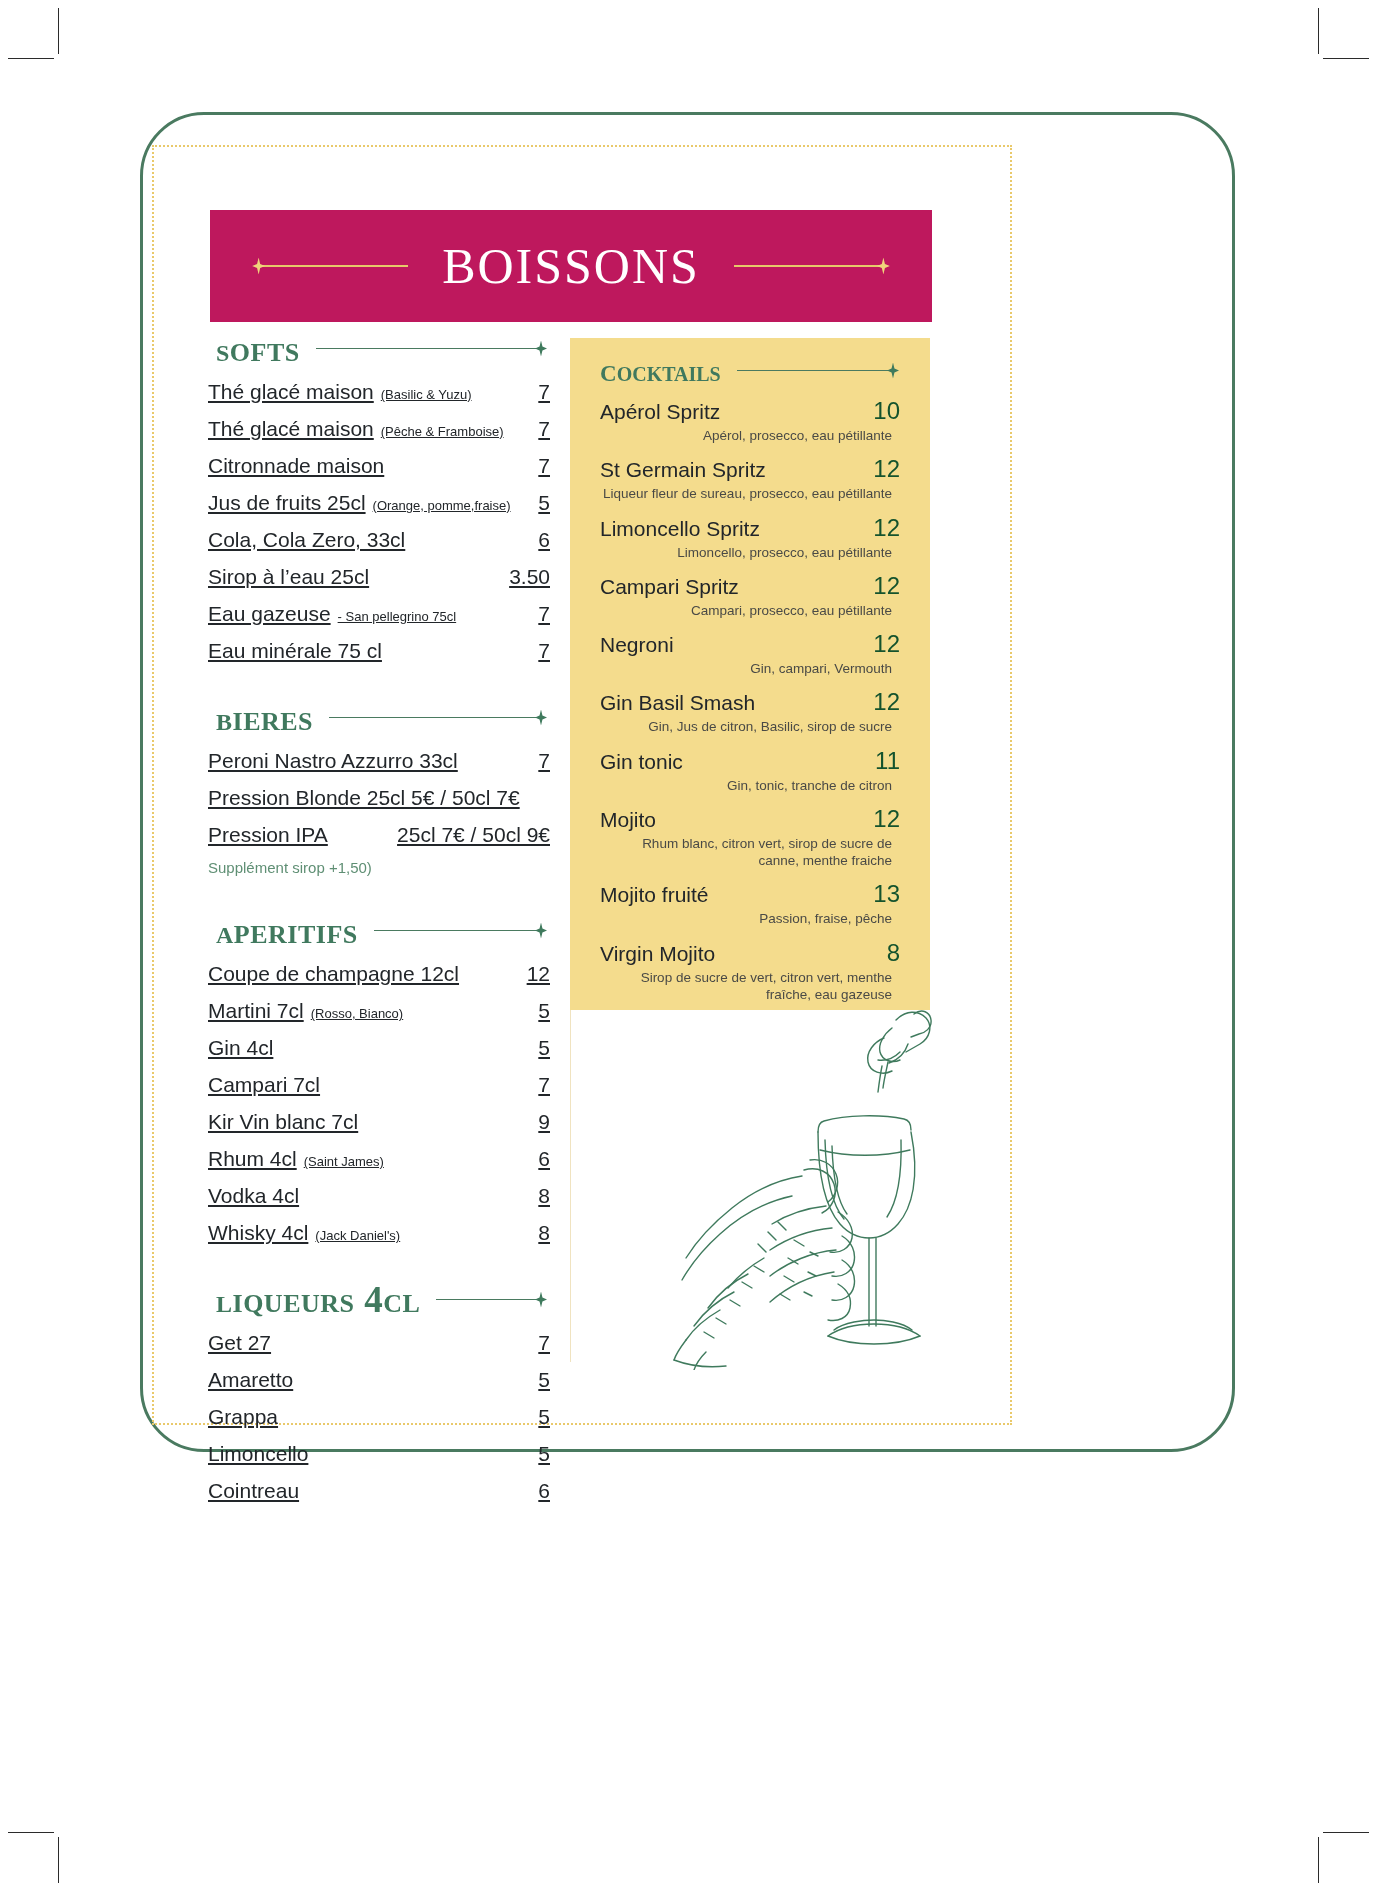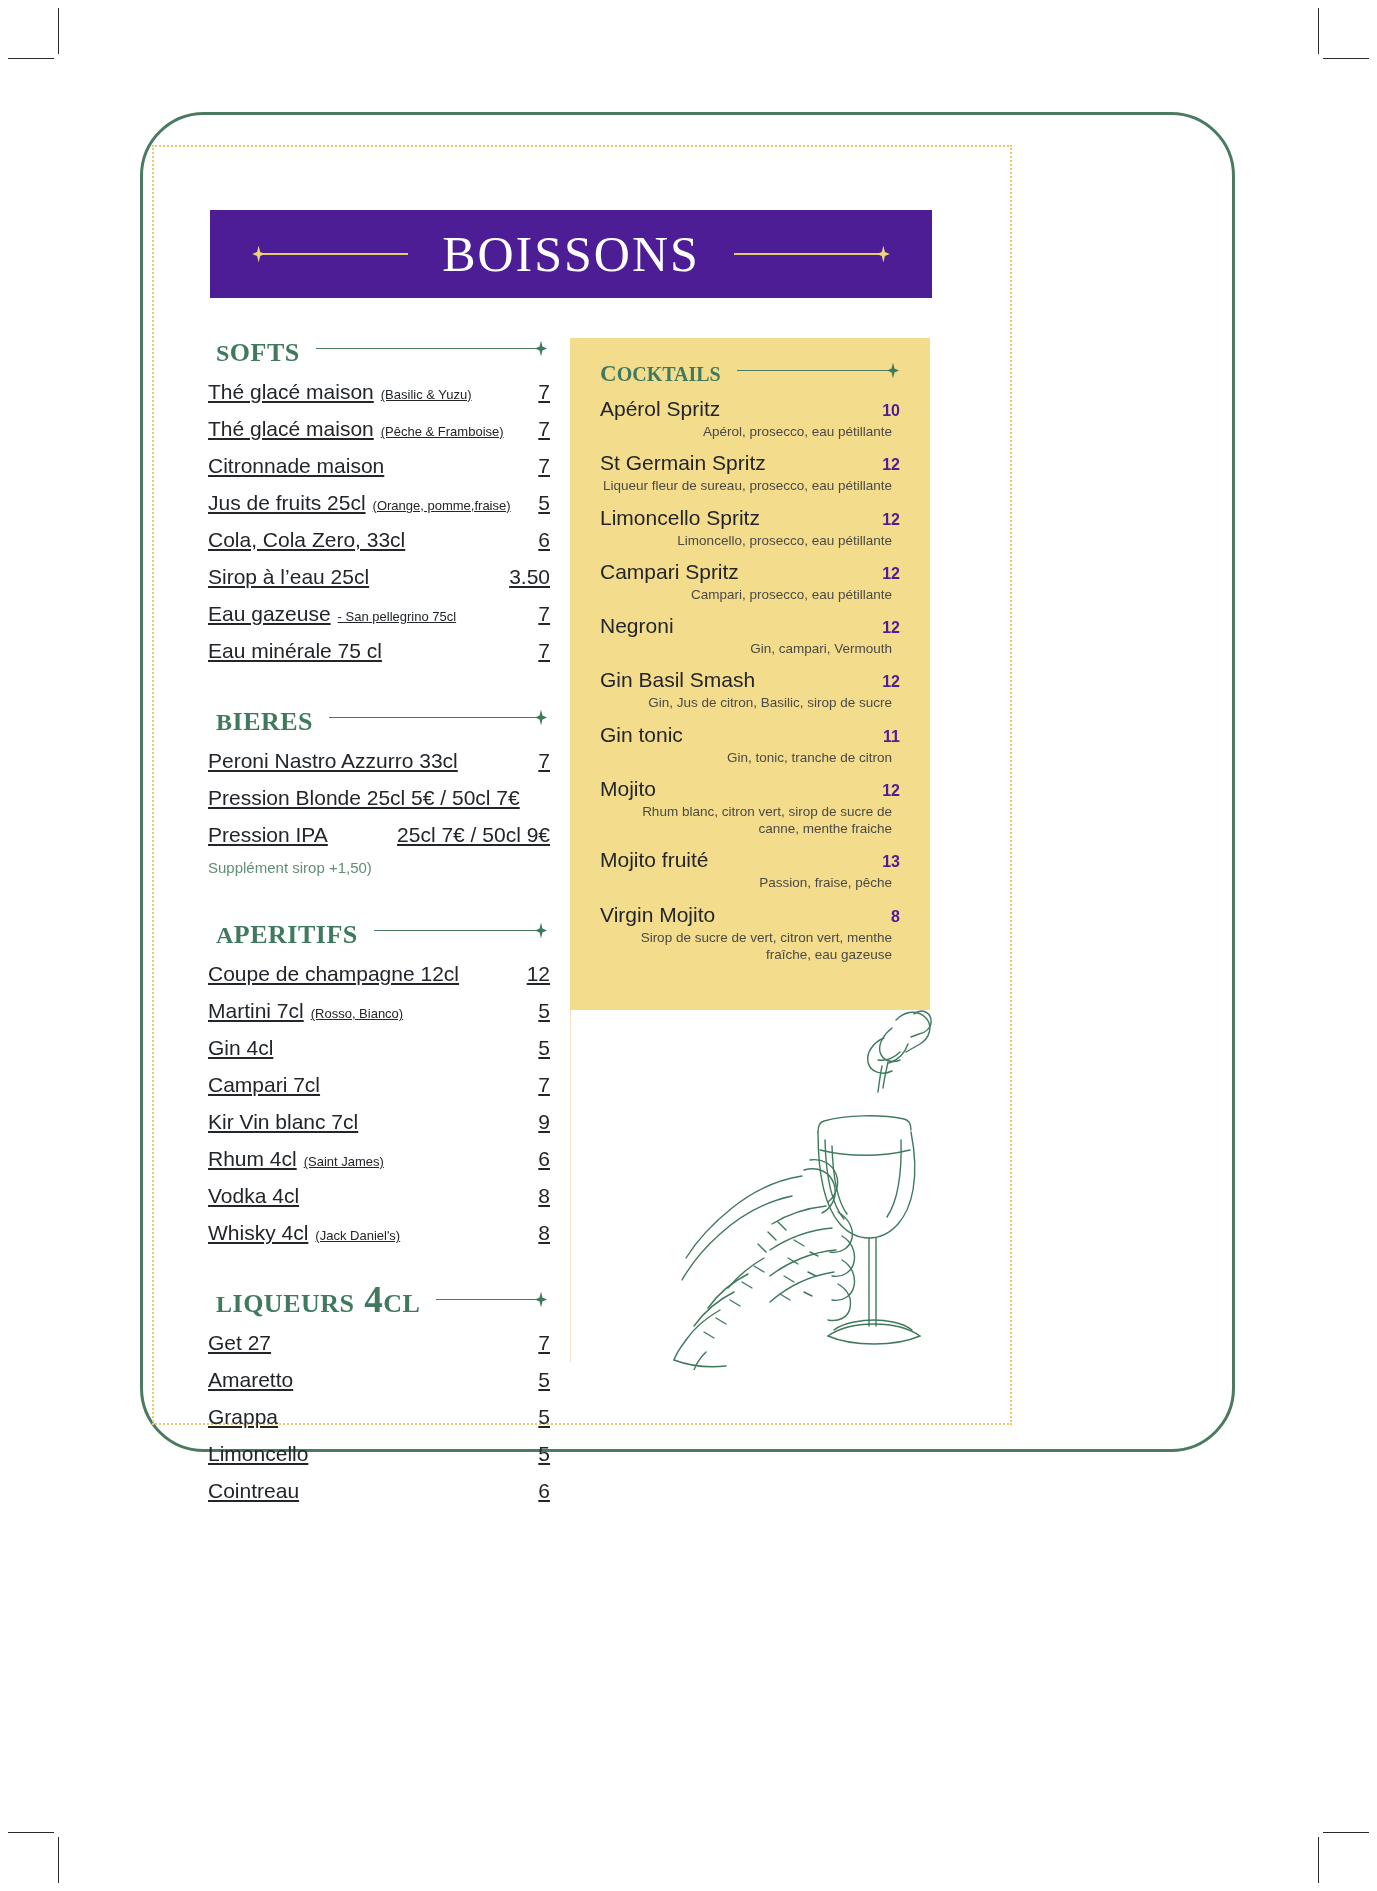--- a/index.html
+++ b/index.html
@@ -35,22 +35,22 @@
     position: absolute;
     left: 152px; top: 145px;
     width: 860px; height: 1280px;
     border: 2px dotted #e9c96b;
   }
 
   
   .banner {
     position: absolute;
     left: 210px; top: 210px;
-    width: 722px; height: 88px;
-    background: #4c1d95;
+    width: 722px; height: 112px;
+    background: #be185d;
     display: flex; align-items: center; justify-content: center;
   }
   .banner-title {
     color: #ffffff;
     font-family: "Liberation Serif", serif;
     font-size: 50px;
     letter-spacing: 2px;
     font-weight: 400;
     line-height: 1;
     padding: 0 34px;
@@ -147,21 +147,21 @@
   .ck-rule { flex:1; height:1.5px; background:#4a7a60; position:relative; margin-left:8px; margin-right:8px; }
   .ck-rule .spark-g {
     position:absolute; right:-7px; top:50%; transform:translateY(-50%);
     width:12px; height:16px; background:#3f7a5d;
     clip-path: polygon(50% 0%, 62% 38%, 100% 50%, 62% 62%, 50% 100%, 38% 62%, 0% 50%, 38% 38%);
   }
   .ck-item { margin-bottom: 11px; }
   .ck-line { display:flex; align-items:baseline; }
   .ck-name { font-size: 21px; color:#22262a; white-space:nowrap; }
   .ck-sp { flex:1; }
-  .ck-price { font-size: 16px; color:#4c1d95;font-weight:bold; }
+  .ck-price { font-size: 24px; color:#14532d; }
   .ck-desc { font-size: 13.5px; color:#4a4a46; line-height:1.28; margin-top:2px; max-width: 292px; }
 
   
   .illus { position:absolute; left: 596px; top: 1000px; width: 340px; height: 370px; }
 
   
   .divider-v { position:absolute; left:570px; top:1010px; width:1px; height:352px; background:#f0e3c0; }
 </style>
 </head>
 <body>

